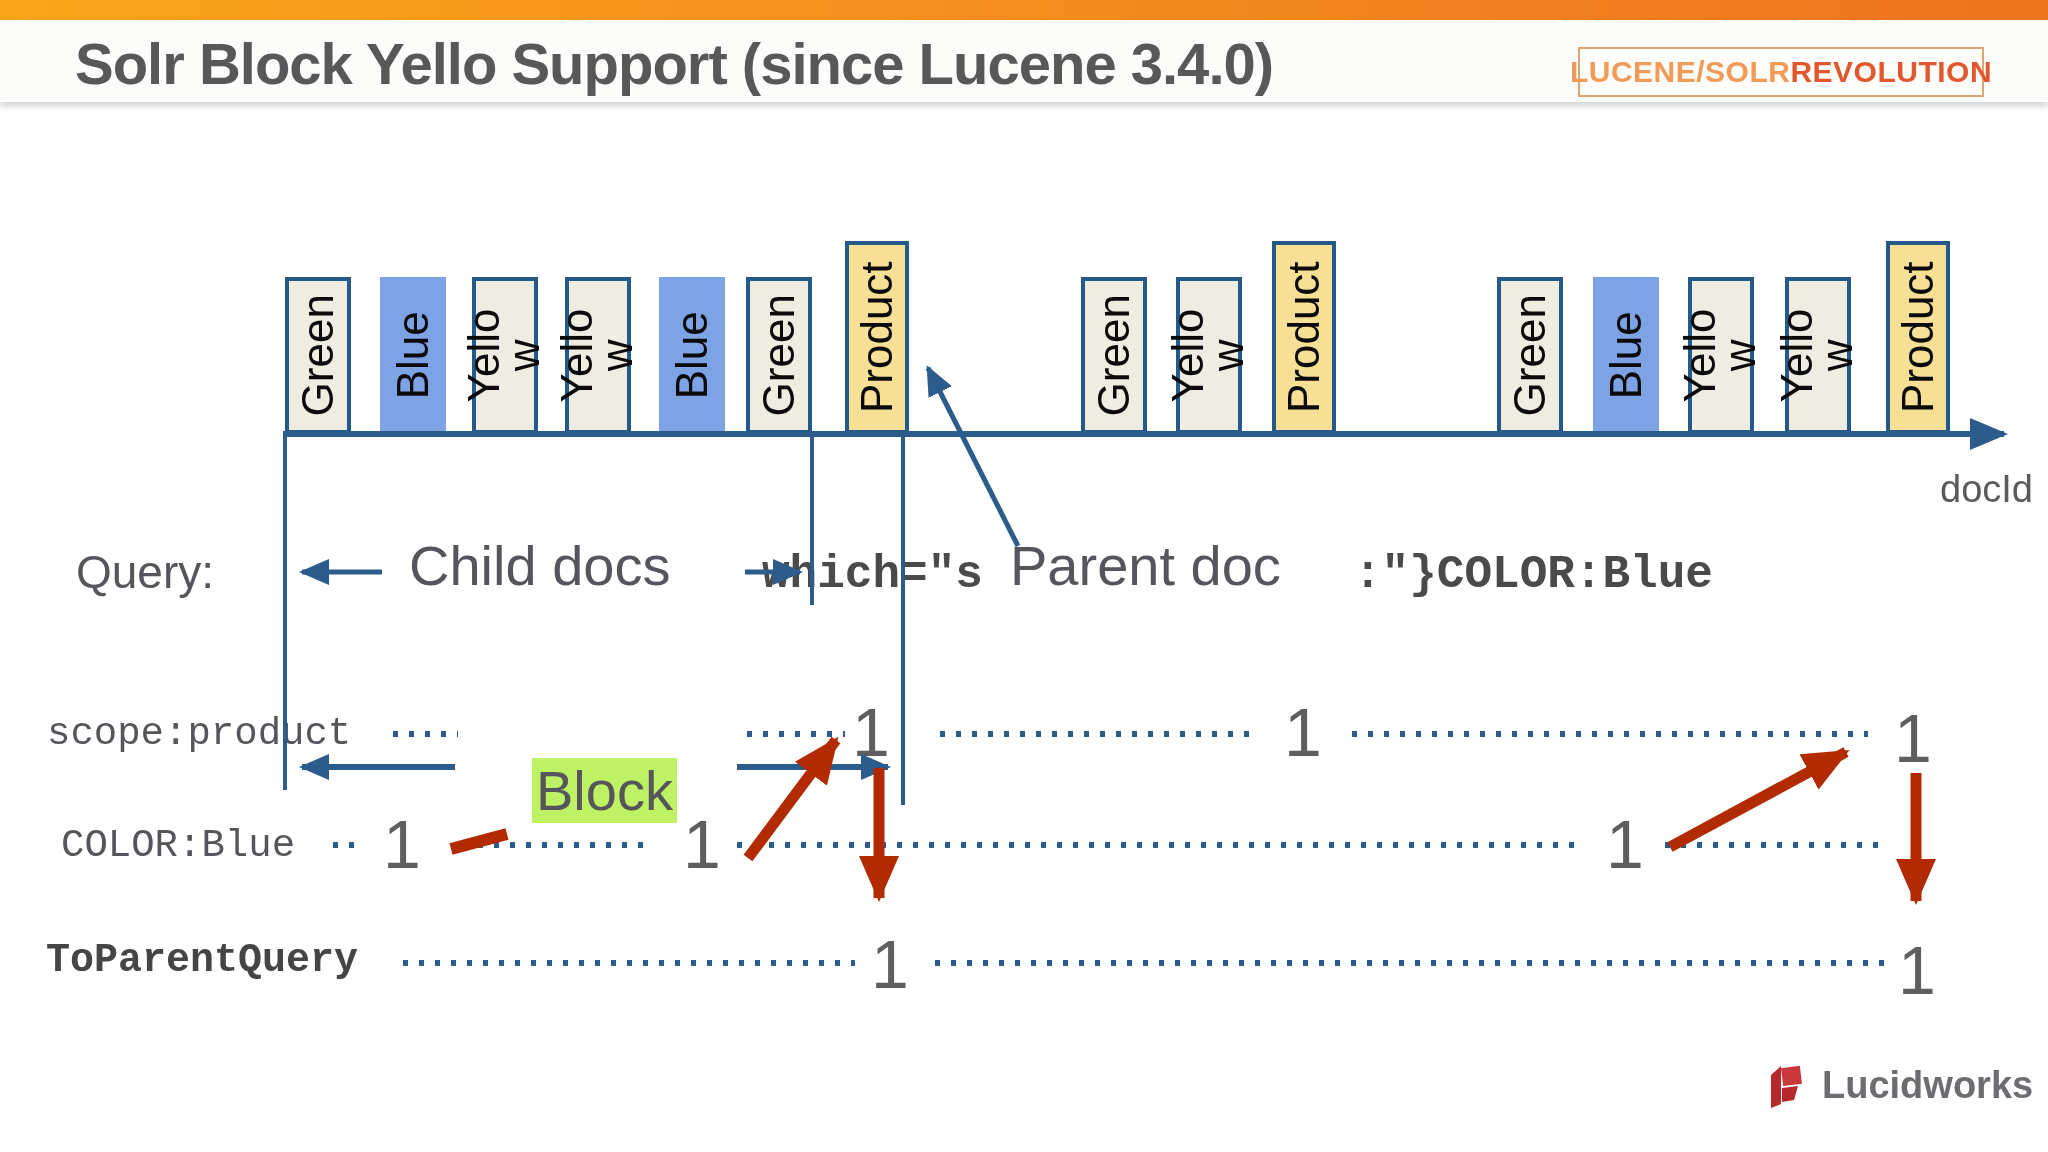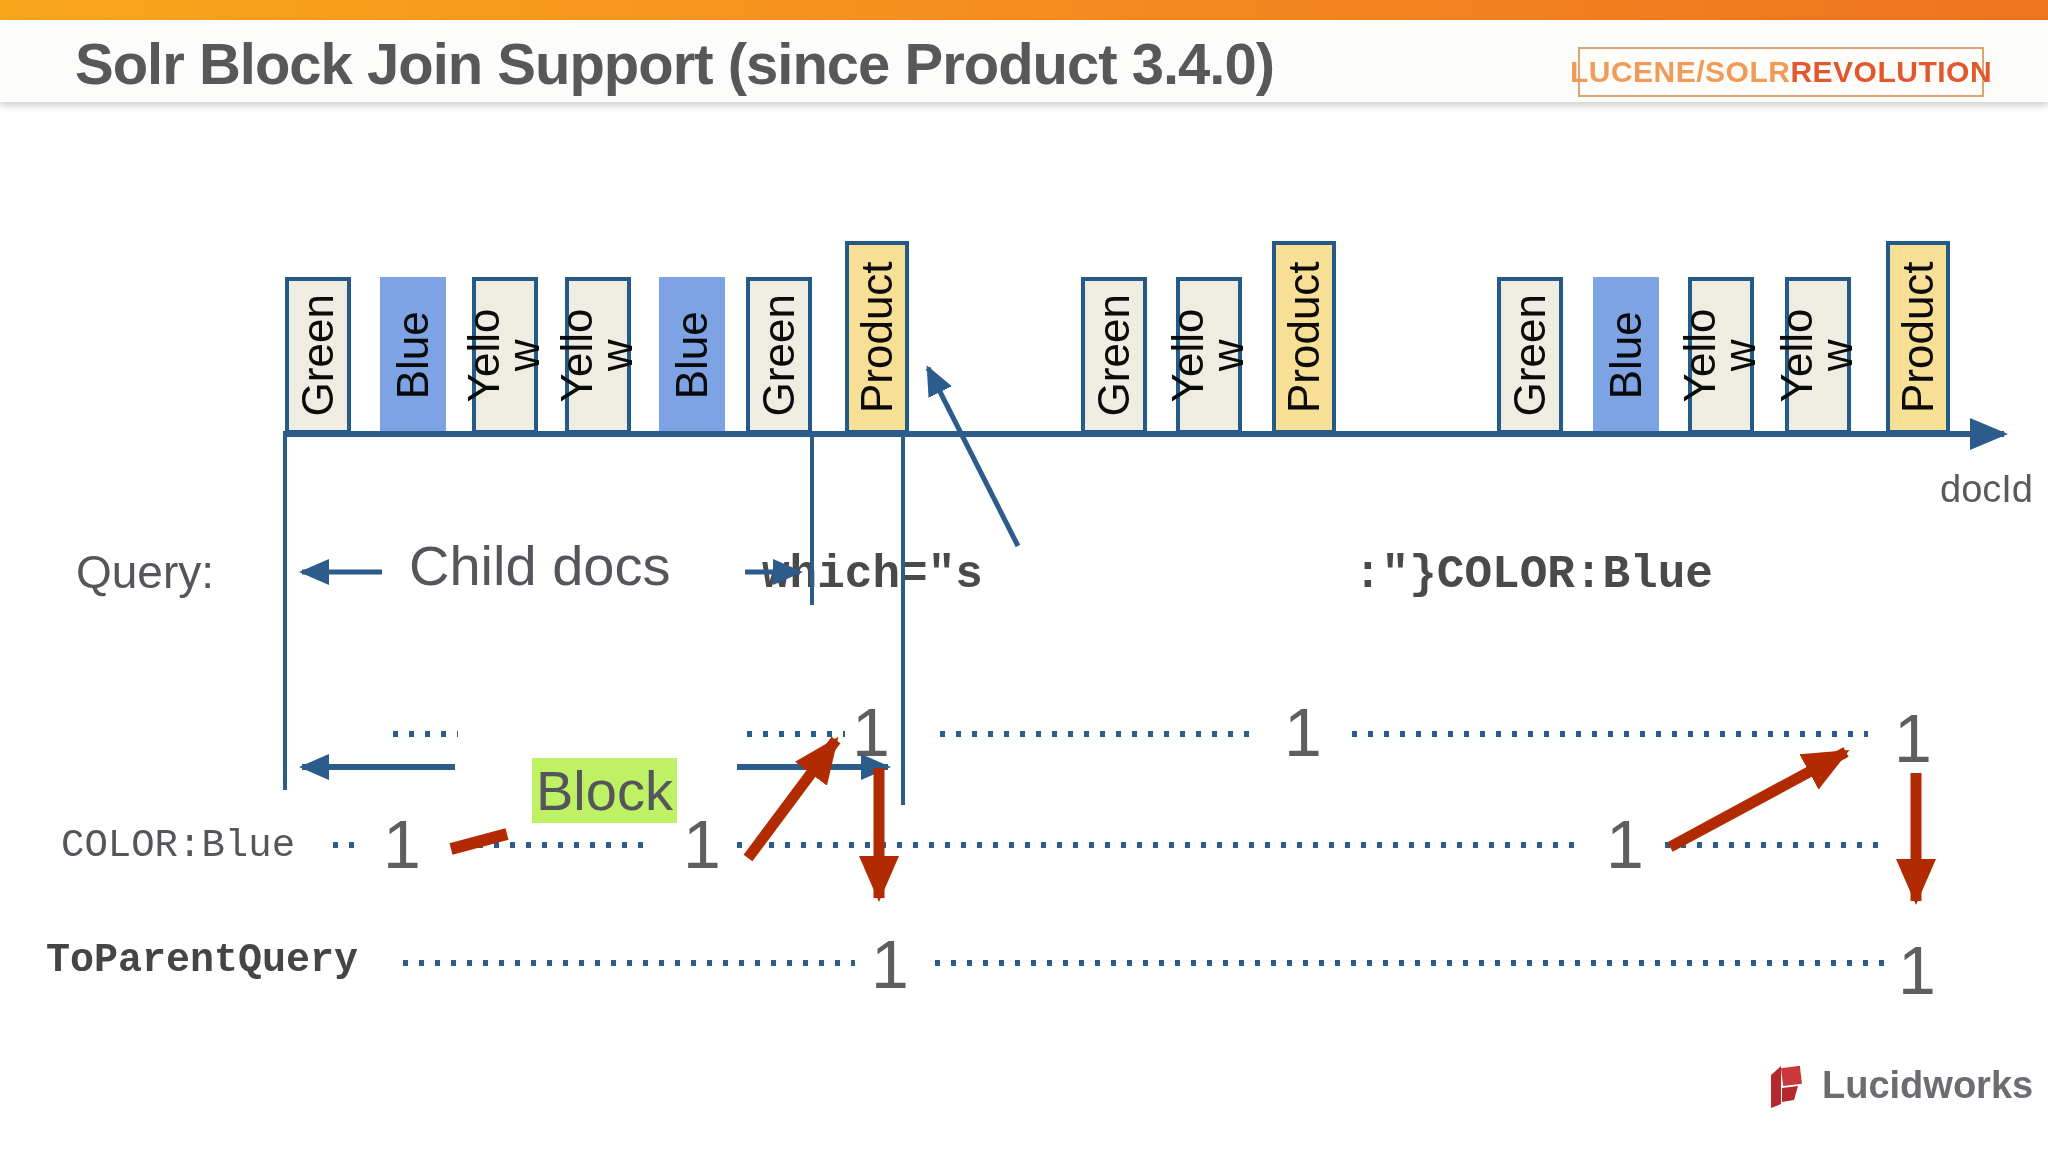--- a/index.html
+++ b/index.html
@@ -48,21 +48,21 @@
 
   svg.overlay{position:absolute;left:0;top:0;z-index:5;pointer-events:none;}
 </style>
 </head>
 <body>
 
 <div class="slide">
 
   <div class="topbar"></div>
   <div class="titleband"></div>
-  <div class="title txt">Solr Block Join Support (since Product 3.4.0)</div>
+  <div class="title txt">Solr Block Yello Support (since Lucene 3.4.0)</div>
 
   <div class="badge">
     <span class="l">LUCENE/SOLR</span>
       <span class="r">REVOLUTION</span>
   </div>
 
   <div class="block child" style="left:285px">
       <span class="lbl">Green</span>
     </div>
   <div class="block blue" style="left:380px">
@@ -113,22 +113,24 @@
     </div>
   <div class="block parent" style="left:1886px">
       <span class="lbl">Product</span>
     </div>
 
   <div class="txt docid">docId</div>
 
   <div class="txt gray querylabel">Query:</div>
   <div class="txt gray childdocs">Child docs</div>
   <div class="txt mono which">which="s</div>
+  <div class="txt gray parentdoc">Parent doc</div>
   <div class="txt mono queryrest">:"}COLOR:Blue</div>
 
+  <div class="txt gray mono scopelabel">scope:product</div>
   <div class="txt gray blocklabel">Block</div>
   <div class="txt mono toparentlabel">ToParentQuery</div>
   <div class="txt gray mono colorlabel">COLOR:Blue</div>
 
   <div class="one" style="left:849px;top:698px">1</div>
   <div class="one" style="left:1281px;top:698px">1</div>
   <div class="one" style="left:1891px;top:704px">1</div>
   <div class="one" style="left:380px;top:810px">1</div>
   <div class="one" style="left:680px;top:810px">1</div>
   <div class="one" style="left:1603px;top:810px">1</div>

